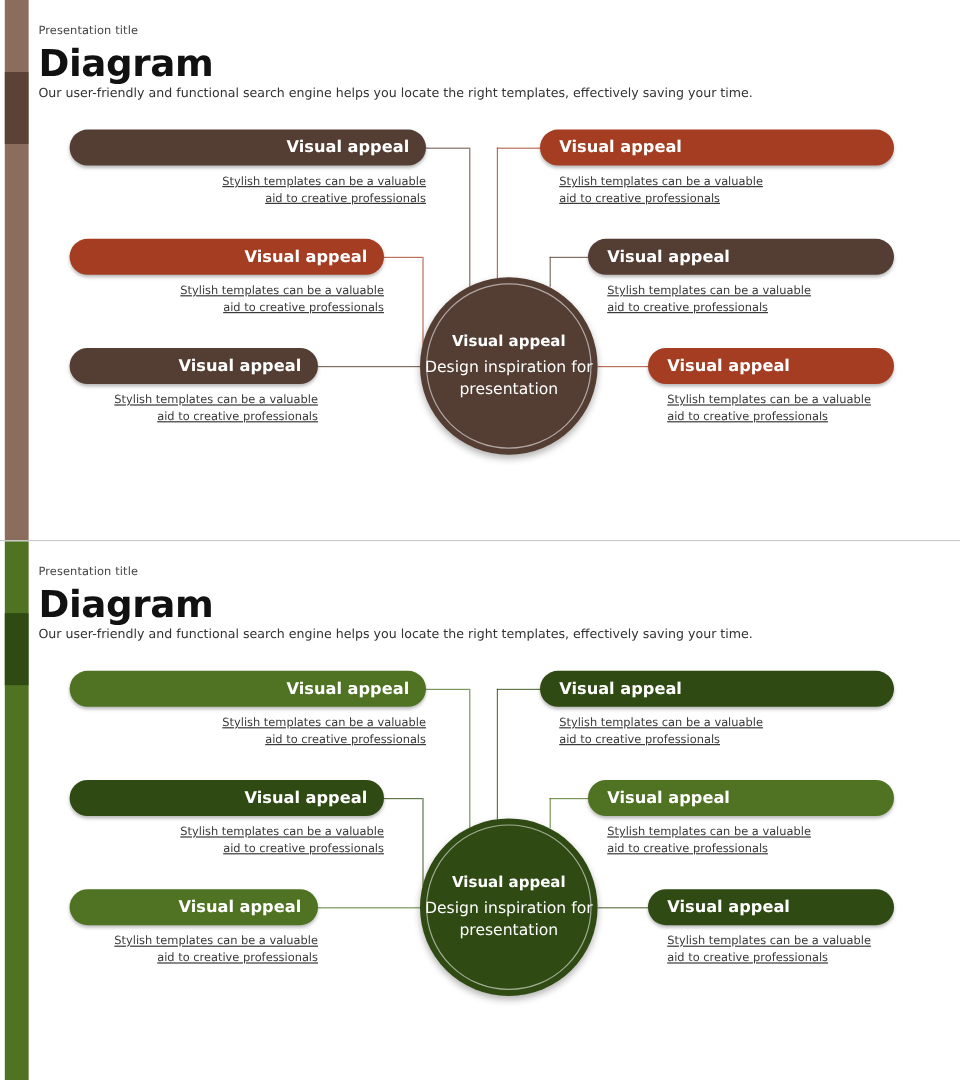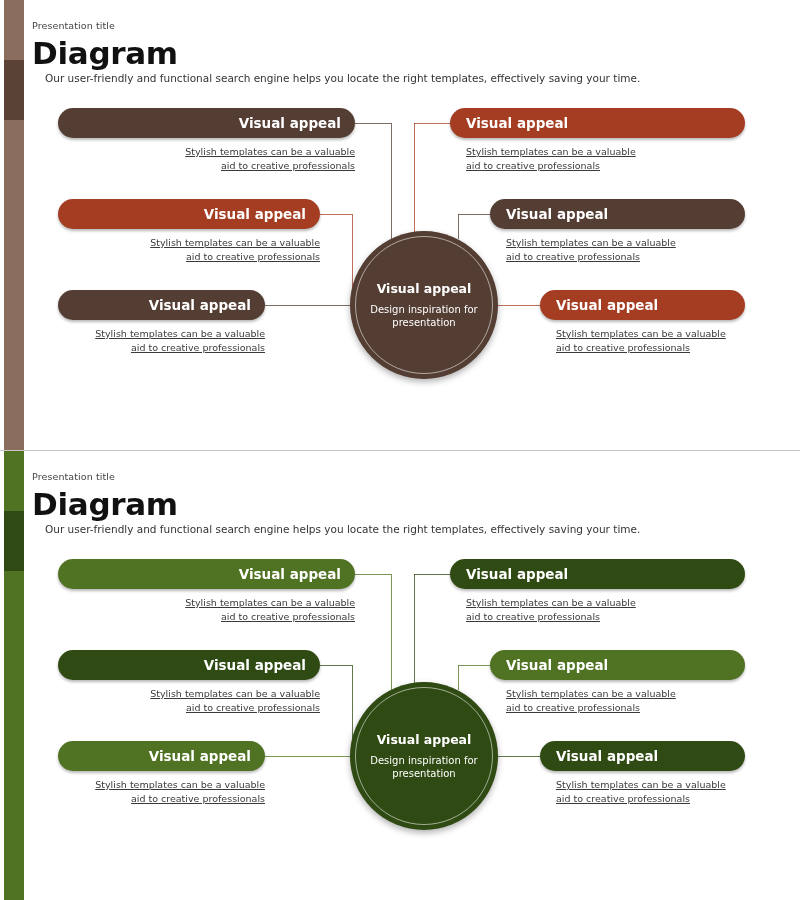--- a/index.html
+++ b/index.html
@@ -27,21 +27,21 @@
 
   .eyebrow {
     position:absolute; left:8px; top:20px;
     font-size:9.5px; color:#444; letter-spacing:.1px;
   }
   .title {
     position:absolute; left:8px; top:35px;
     font-size:31px; font-weight:bold; color:#111; letter-spacing:-.3px;
   }
   .subtitle {
-    position:absolute; left:21px; top:72px;
+    position:absolute; left:8px; top:72px;
     font-size:10.5px; color:#333;
   }
 
   .canvas { position:absolute; left:0; top:100px; width:776px; height:330px; }
 
   
   .conn { position:absolute; background:#7a7a7a; }
 
   
   .pill {
@@ -65,21 +65,21 @@
     position:absolute; width:148px; height:148px; border-radius:50%;
     display:flex; flex-direction:column; align-items:center; justify-content:center;
     color:#fff; text-align:center;
     box-shadow:0 3px 6px rgba(0,0,0,.30);
   }
   .hub::after{
     content:""; position:absolute; left:5px; top:5px; right:5px; bottom:5px;
     border-radius:50%; border:1px solid rgba(255,255,255,.55);
   }
   .hub-title { font-size:12.5px; font-weight:bold; margin-bottom:7px; }
-  .hub-sub { font-size:10px; line-height:1.35; }
+  .hub-sub { font-size:13px; line-height:1.35; }
 </style>
 </head>
 <body>
 
 <div class="deck">
     <div class="slide s1">
     <div class="accent-bar">
       <div class="seg-light" style="background: rgb(138, 109, 93);"></div>
       <div class="seg-dark" style="background: rgb(90, 67, 54);"></div>
     </div>

